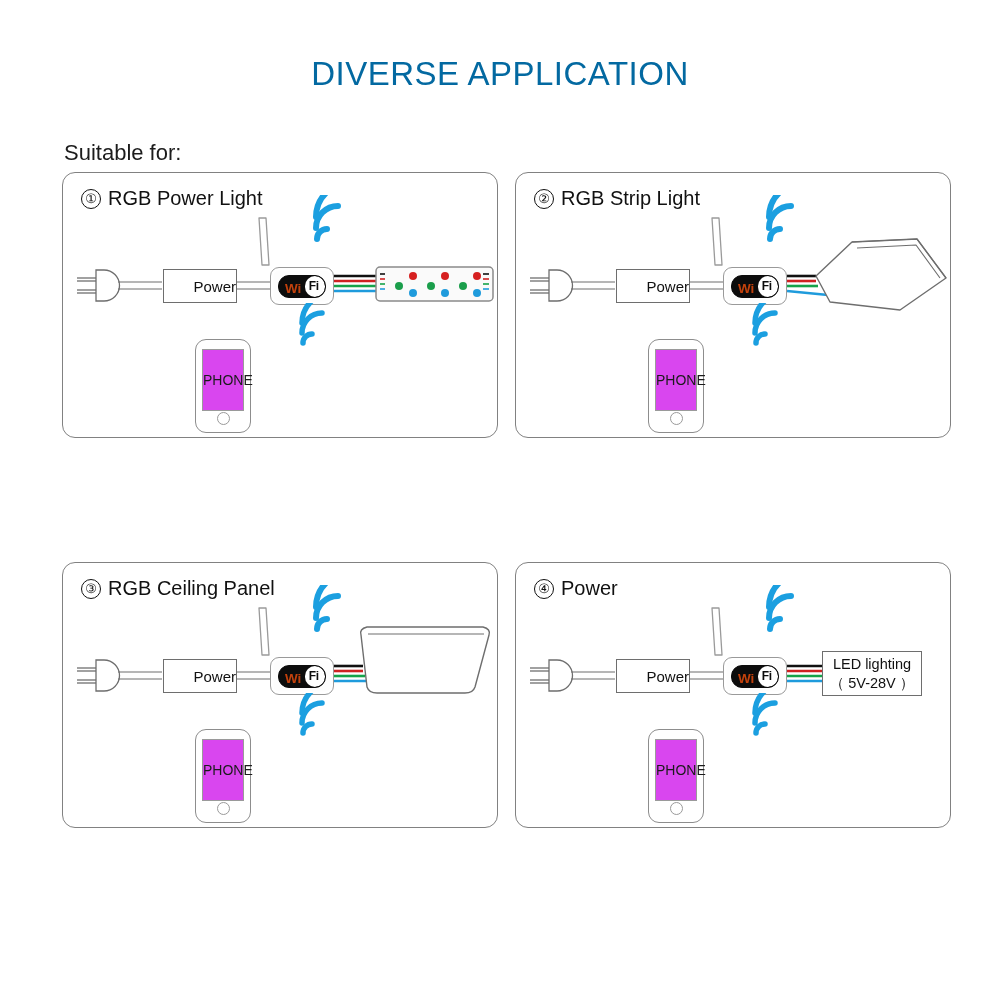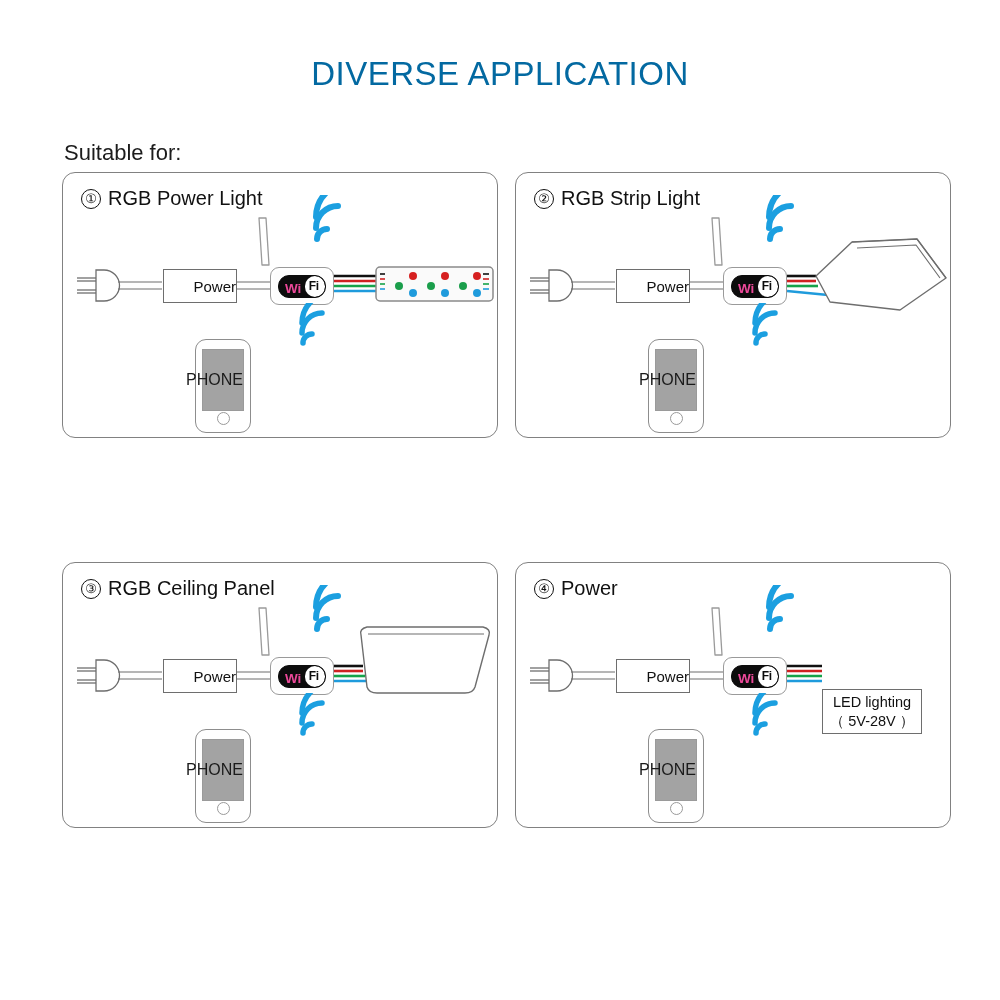--- a/index.html
+++ b/index.html
@@ -92,21 +92,21 @@
   .wifi-logo {
     display: flex;
     align-items: stretch;
     height: 21px;
     border-radius: 11px;
     overflow: hidden;
     background: #0c0c0c;
     border: 1.5px solid #0c0c0c;
   }
   .wifi-logo .wi {
-    color: #ec4899;
+    color: #c2410c;
     background: #0c0c0c;
     font-size: 13.5px;
     font-weight: bold;
     padding: 4px 4px 0 6px;
     display: flex; align-items: center;
     font-family: "Liberation Sans", sans-serif;
     letter-spacing: -0.3px;
   }
   .wifi-logo .fi {
     color: #0c0c0c;
@@ -154,24 +154,24 @@
     border: 1.4px solid #8d8d8d;
     border-radius: 11px;
     background: #fff;
     box-sizing: border-box;
   }
   .phone-screen {
     position: absolute;
     left: 6px; top: 9px;
     width: 42px; height: 62px;
     border: 1.2px solid #9a9a9a;
-    background: #a3a3a3;
-    box-sizing: border-box;
-    display: flex; align-items: center; justify-content: flex-end;
-    font-size: 16px;
+    background: #d946ef;
+    box-sizing: border-box;
+    display: flex; align-items: center; justify-content: flex-start;
+    font-size: 14px;
     color: #1b1b1b;
   }
   .phone-home {
     position: absolute;
     left: 21px; bottom: 7px;
     width: 13px; height: 13px;
     border: 1.2px solid #9a9a9a;
     border-radius: 50%;
     box-sizing: border-box;
   }
@@ -491,21 +491,21 @@
         <div class="wifi-logo">
           <span class="wi">Wi</span>
           <span class="fi">Fi</span>
         </div>
       </div>
 
       <div class="power-box" style="left:100px; top:96px;">
         <span>Power</span>
       </div>
 
-      <div class="led-box" style="left:306px; top:88px;margin-top:38px;">
+      <div class="led-box" style="left:306px; top:88px;">
         <span>LED lighting</span>
         <span>（ 5V-28V ）</span>
       </div>
 
       <svg class="wifi-waves" style="left:232px; top:130px;" width="52" height="48" viewBox="0 0 52 48">
         <g fill="none" stroke="#1b9fe0" stroke-linecap="round">
           <path d="M8 40 A9 9 0 0 1 17 31" stroke-width="5.5"></path>
           <path d="M7 30 A20 20 0 0 1 27 10" stroke-width="5.5"></path>
           <path d="M7 20 A30 30 0 0 1 37 -10" stroke-width="5.5"></path>
         </g>

